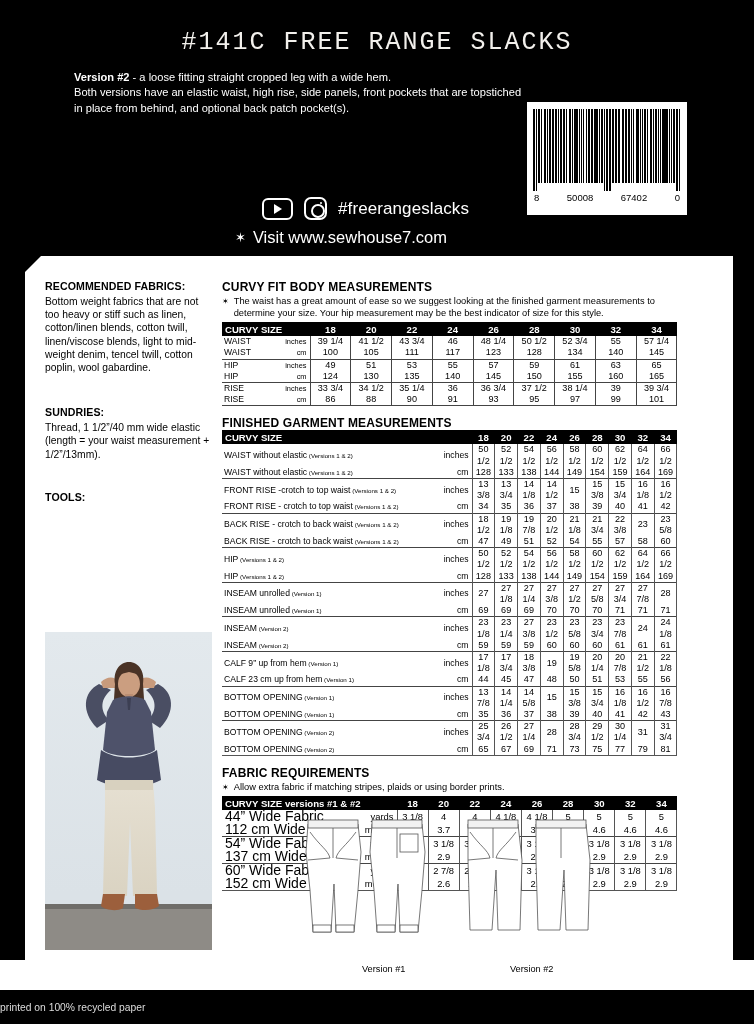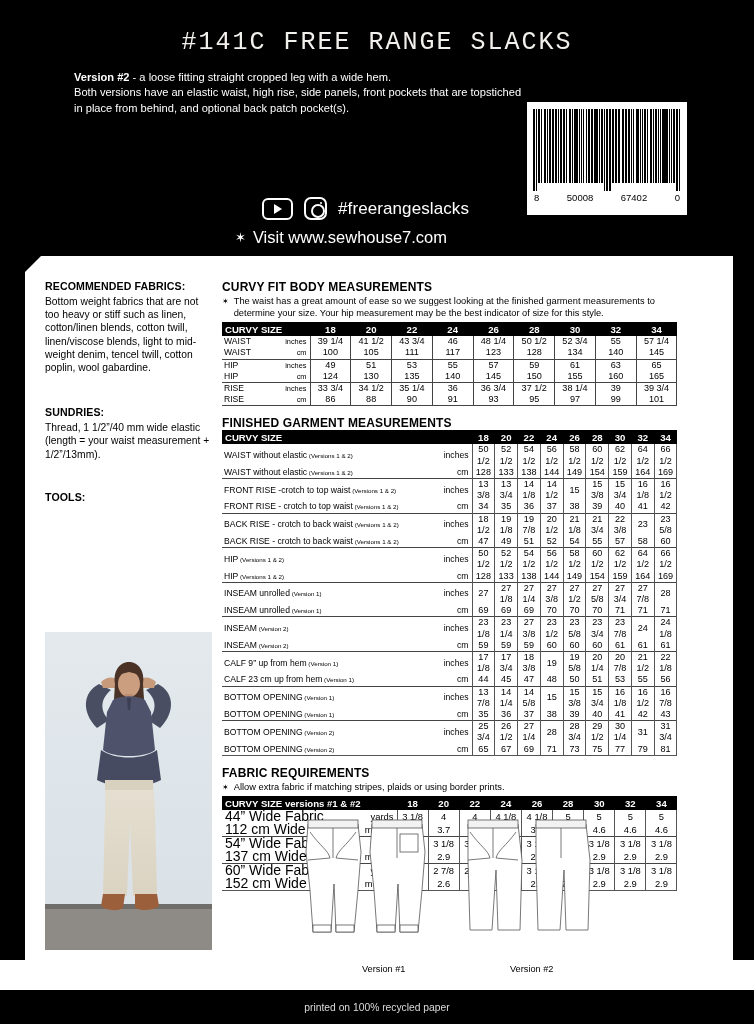--- a/index.html
+++ b/index.html
@@ -126,21 +126,21 @@
   .fr td.unit-cell { font-size: 9.4px; }
 
   
   .drawings { position: absolute; left: 300px; top: 812px; width: 320px; height: 165px; }
   .ver-label { position: absolute; font-size: 9.2px; top: 152px; }
 
   
   .footer {
     position: absolute; left: 0; bottom: 0; width: 754px; height: 34px;
     background: #000; color: #ddd; font-size: 10.3px;
-    display: flex; align-items: center; justify-content: center;
+    display: flex; align-items: center; justify-content: flex-start;
   }
 </style>
 </head>
 <body>
 
 <div class="header">
   <div class="title">#141C FREE RANGE SLACKS</div>
 
   <div class="desc">
     <p><b>Version #2</b><span> - a loose fitting straight cropped leg with a wide hem.</span></p>

